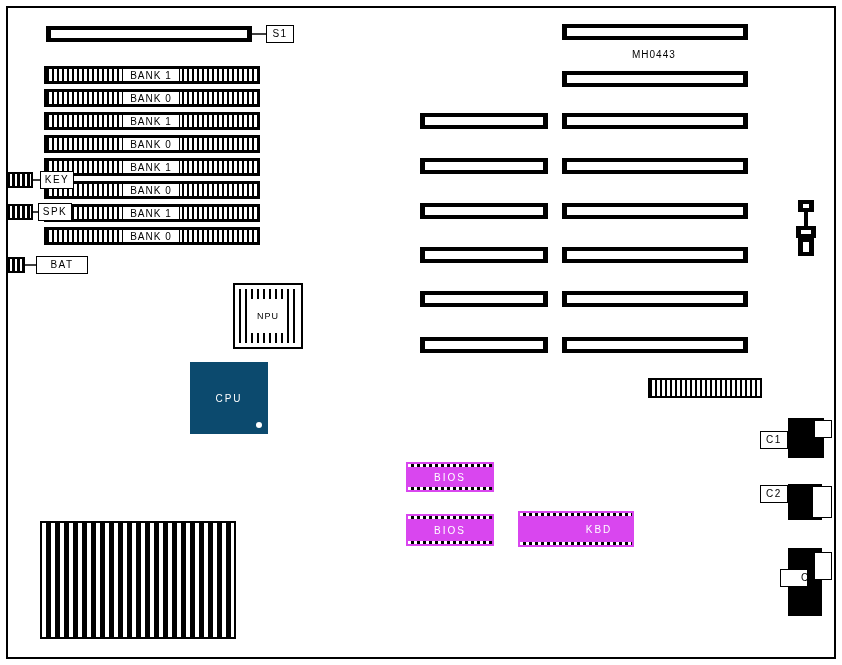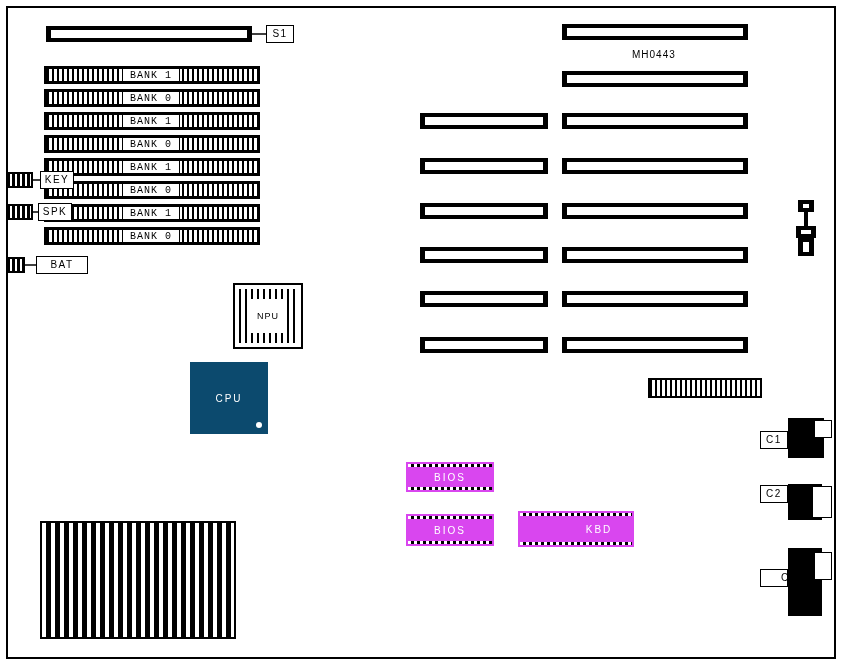--- a/index.html
+++ b/index.html
@@ -5,21 +5,21 @@
   html,body{margin:0;padding:0;background:#ffffff;}
   body{font-family:"Liberation Sans", sans-serif;}
   #board{position:relative;width:842px;height:665px;background:#ffffff;overflow:hidden;}
   .frame{position:absolute;left:6px;top:6px;width:830px;height:653px;border:2px solid #000;box-sizing:border-box;background:#fff;}
   .slot{position:absolute;background:#000;border:1px solid #000;box-sizing:border-box;}
   .slot .inner{position:absolute;left:4px;right:4px;top:3px;bottom:3px;background:#fff;}
   .simm{position:absolute;background:#000;box-sizing:border-box;}
   .simm .teeth{position:absolute;left:3px;right:3px;top:3px;bottom:3px;background:#fff;
     background-image:repeating-linear-gradient(to right,#000 0 2px,#fff 2px 5px);}
   .banklabel{position:absolute;background:#fff;border:1px solid #000;box-sizing:border-box;
-    font-size:10px;letter-spacing:1px;text-align:center;line-height:13px;color:#000;font-family:Liberation Mono, monospace;}
+    font-size:10px;letter-spacing:1px;text-align:center;line-height:13px;color:#000;font-family:Liberation Sans, sans-serif;}
   .tag{position:absolute;border:1px solid #000;background:#fff;box-sizing:border-box;
     font-size:10px;letter-spacing:1.5px;text-align:center;color:#000;}
   .conn{position:absolute;background:#000;box-sizing:border-box;}
   .conn .pins{position:absolute;left:2px;right:2px;top:2px;bottom:2px;background:#fff;
     background-image:repeating-linear-gradient(to right,#000 0 2px,#fff 2px 5px);}
   .chip{position:absolute;background:#d946ef;box-sizing:border-box;color:#fff;font-size:10px;letter-spacing:2px;
     display:flex;align-items:center;justify-content:center;}
   .chip .dash-t{position:absolute;left:2px;right:2px;top:2px;height:3px;
     background-image:repeating-linear-gradient(to right,#fff 0 3px,#000 3px 6px);}
   .chip .dash-b{position:absolute;left:2px;right:2px;bottom:2px;height:3px;
@@ -221,14 +221,14 @@
   <div class="portwin" style="left:814px;top:420px;width:18px;height:18px;"></div>
   <div class="port" style="left:788px;top:440px;width:36px;height:18px;"></div>
   <div class="tag" style="left:760px;top:431px;width:28px;height:18px;line-height:16px;">C1</div>
 
   <div class="port" style="left:788px;top:484px;width:34px;height:36px;"></div>
   <div class="portwin" style="left:812px;top:486px;width:20px;height:32px;"></div>
   <div class="tag" style="left:760px;top:485px;width:28px;height:18px;line-height:16px;">C2</div>
 
   <div class="port" style="left:788px;top:548px;width:34px;height:68px;"></div>
   <div class="portwin" style="left:814px;top:552px;width:18px;height:28px;"></div>
-  <div class="tag" style="left:760px;top:569px;width:28px;height:18px;line-height:16px;padding-left:20px;">C3</div>
+  <div class="tag" style="left:780px;top:569px;width:28px;height:18px;line-height:16px;padding-left:20px;">C3</div>
 </div>
 
 </body></html>

